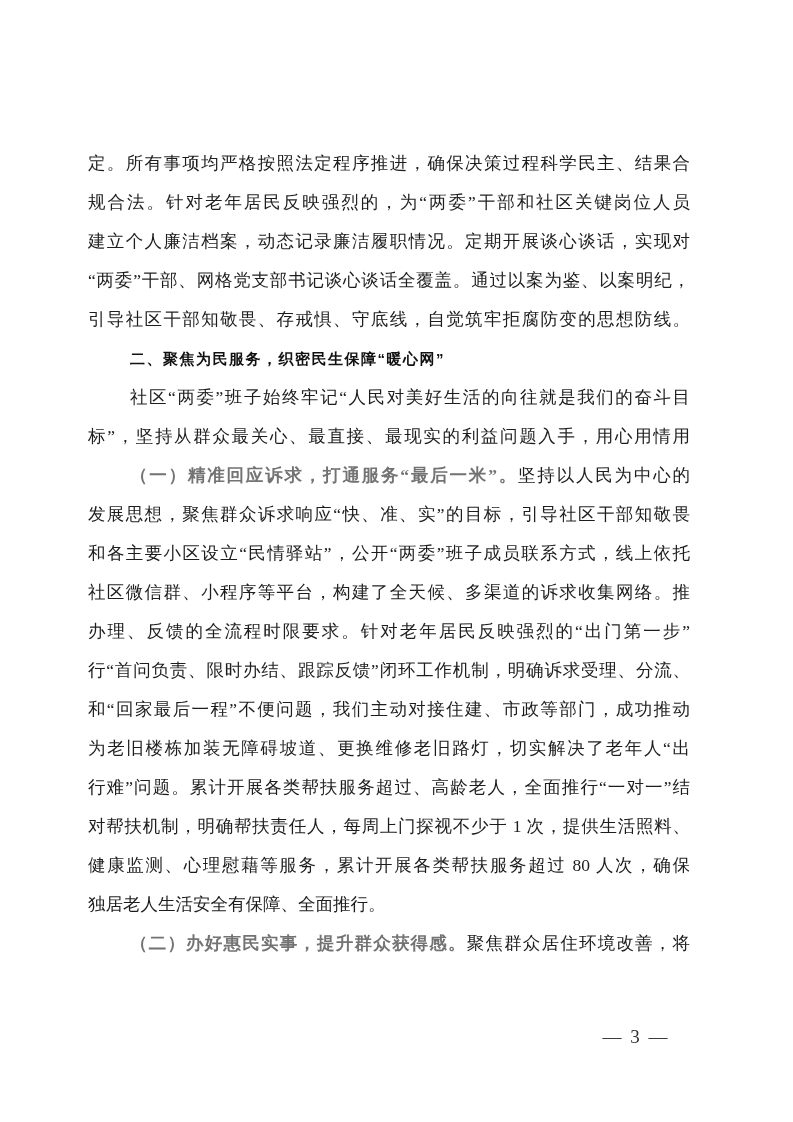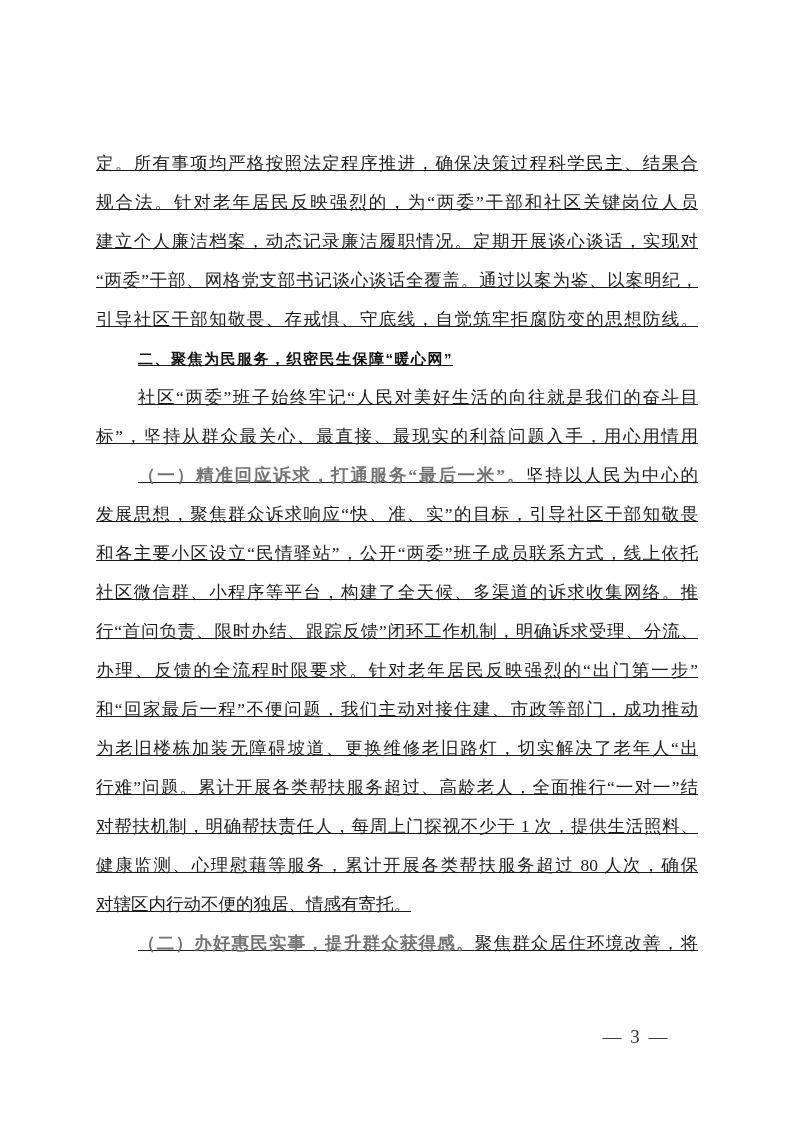--- a/index.html
+++ b/index.html
@@ -7,23 +7,22 @@
   body {
     width: 793px; height: 1122px;
     position: relative;
     overflow: hidden;
     font-family: "Liberation Serif", "DejaVu Serif", serif;
     color: #1d1d1d;
   }
   .page { position: absolute; inset: 0; background: #ffffff; }
   .text-block {
     position: absolute;
-    left: 96px; top: 144px;
+    left: 88px; top: 144px;
     width: 602px;
-    text-decoration: underline;
   }
   .ln {
     height: 39px;
     line-height: 39px;
     font-size: 17.5px;
     text-align: justify;
     text-align-last: justify;
     overflow: hidden;
     white-space: normal;
   }
@@ -62,24 +61,24 @@
     <div class="ln">建立个人廉洁档案，动态记录廉洁履职情况。定期开展谈心谈话，实现对</div>
     <div class="ln">“两委”干部、网格党支部书记谈心谈话全覆盖。通过以案为鉴、以案明纪，</div>
     <div class="ln">引导社区干部知敬畏、存戒惧、守底线，自觉筑牢拒腐防变的思想防线。</div>
     <h2 class="ln heading indent">二、聚焦为民服务，织密民生保障“暖心网”</h2>
     <div class="ln indent">社区“两委”班子始终牢记“人民对美好生活的向往就是我们的奋斗目</div>
     <div class="ln">标”，坚持从群众最关心、最直接、最现实的利益问题入手，用心用情用</div>
     <div class="ln indent"><span class="lead">（一）精准回应诉求，打通服务“最后一米”。</span><span>坚持以人民为中心的</span></div>
     <div class="ln">发展思想，聚焦群众诉求响应“快、准、实”的目标，引导社区干部知敬畏</div>
     <div class="ln">和各主要小区设立“民情驿站”，公开“两委”班子成员联系方式，线上依托</div>
     <div class="ln">社区微信群、小程序等平台，构建了全天候、多渠道的诉求收集网络。推</div>
+    <div class="ln">办理、反馈的全流程时限要求。针对老年居民反映强烈的“出门第一步”</div>
     <div class="ln">行“首问负责、限时办结、跟踪反馈”闭环工作机制，明确诉求受理、分流、</div>
-    <div class="ln">办理、反馈的全流程时限要求。针对老年居民反映强烈的“出门第一步”</div>
     <div class="ln">和“回家最后一程”不便问题，我们主动对接住建、市政等部门，成功推动</div>
     <div class="ln">为老旧楼栋加装无障碍坡道、更换维修老旧路灯，切实解决了老年人“出</div>
     <div class="ln">行难”问题。累计开展各类帮扶服务超过、高龄老人，全面推行“一对一”结</div>
     <div class="ln">对帮扶机制，明确帮扶责任人，每周上门探视不少于 1 次，提供生活照料、</div>
     <div class="ln">健康监测、心理慰藉等服务，累计开展各类帮扶服务超过 80 人次，确保</div>
-    <div class="ln end">对辖区内行动不便的独居、情感有寄托。</div>
+    <div class="ln end">独居老人生活安全有保障、全面推行。</div>
     <div class="ln indent"><span class="lead">（二）办好惠民实事，提升群众获得感。</span><span>聚焦群众居住环境改善，将</span></div>
   </main>
   <footer class="page-number">— 3 —</footer>
 </div>
 
 </body></html>

